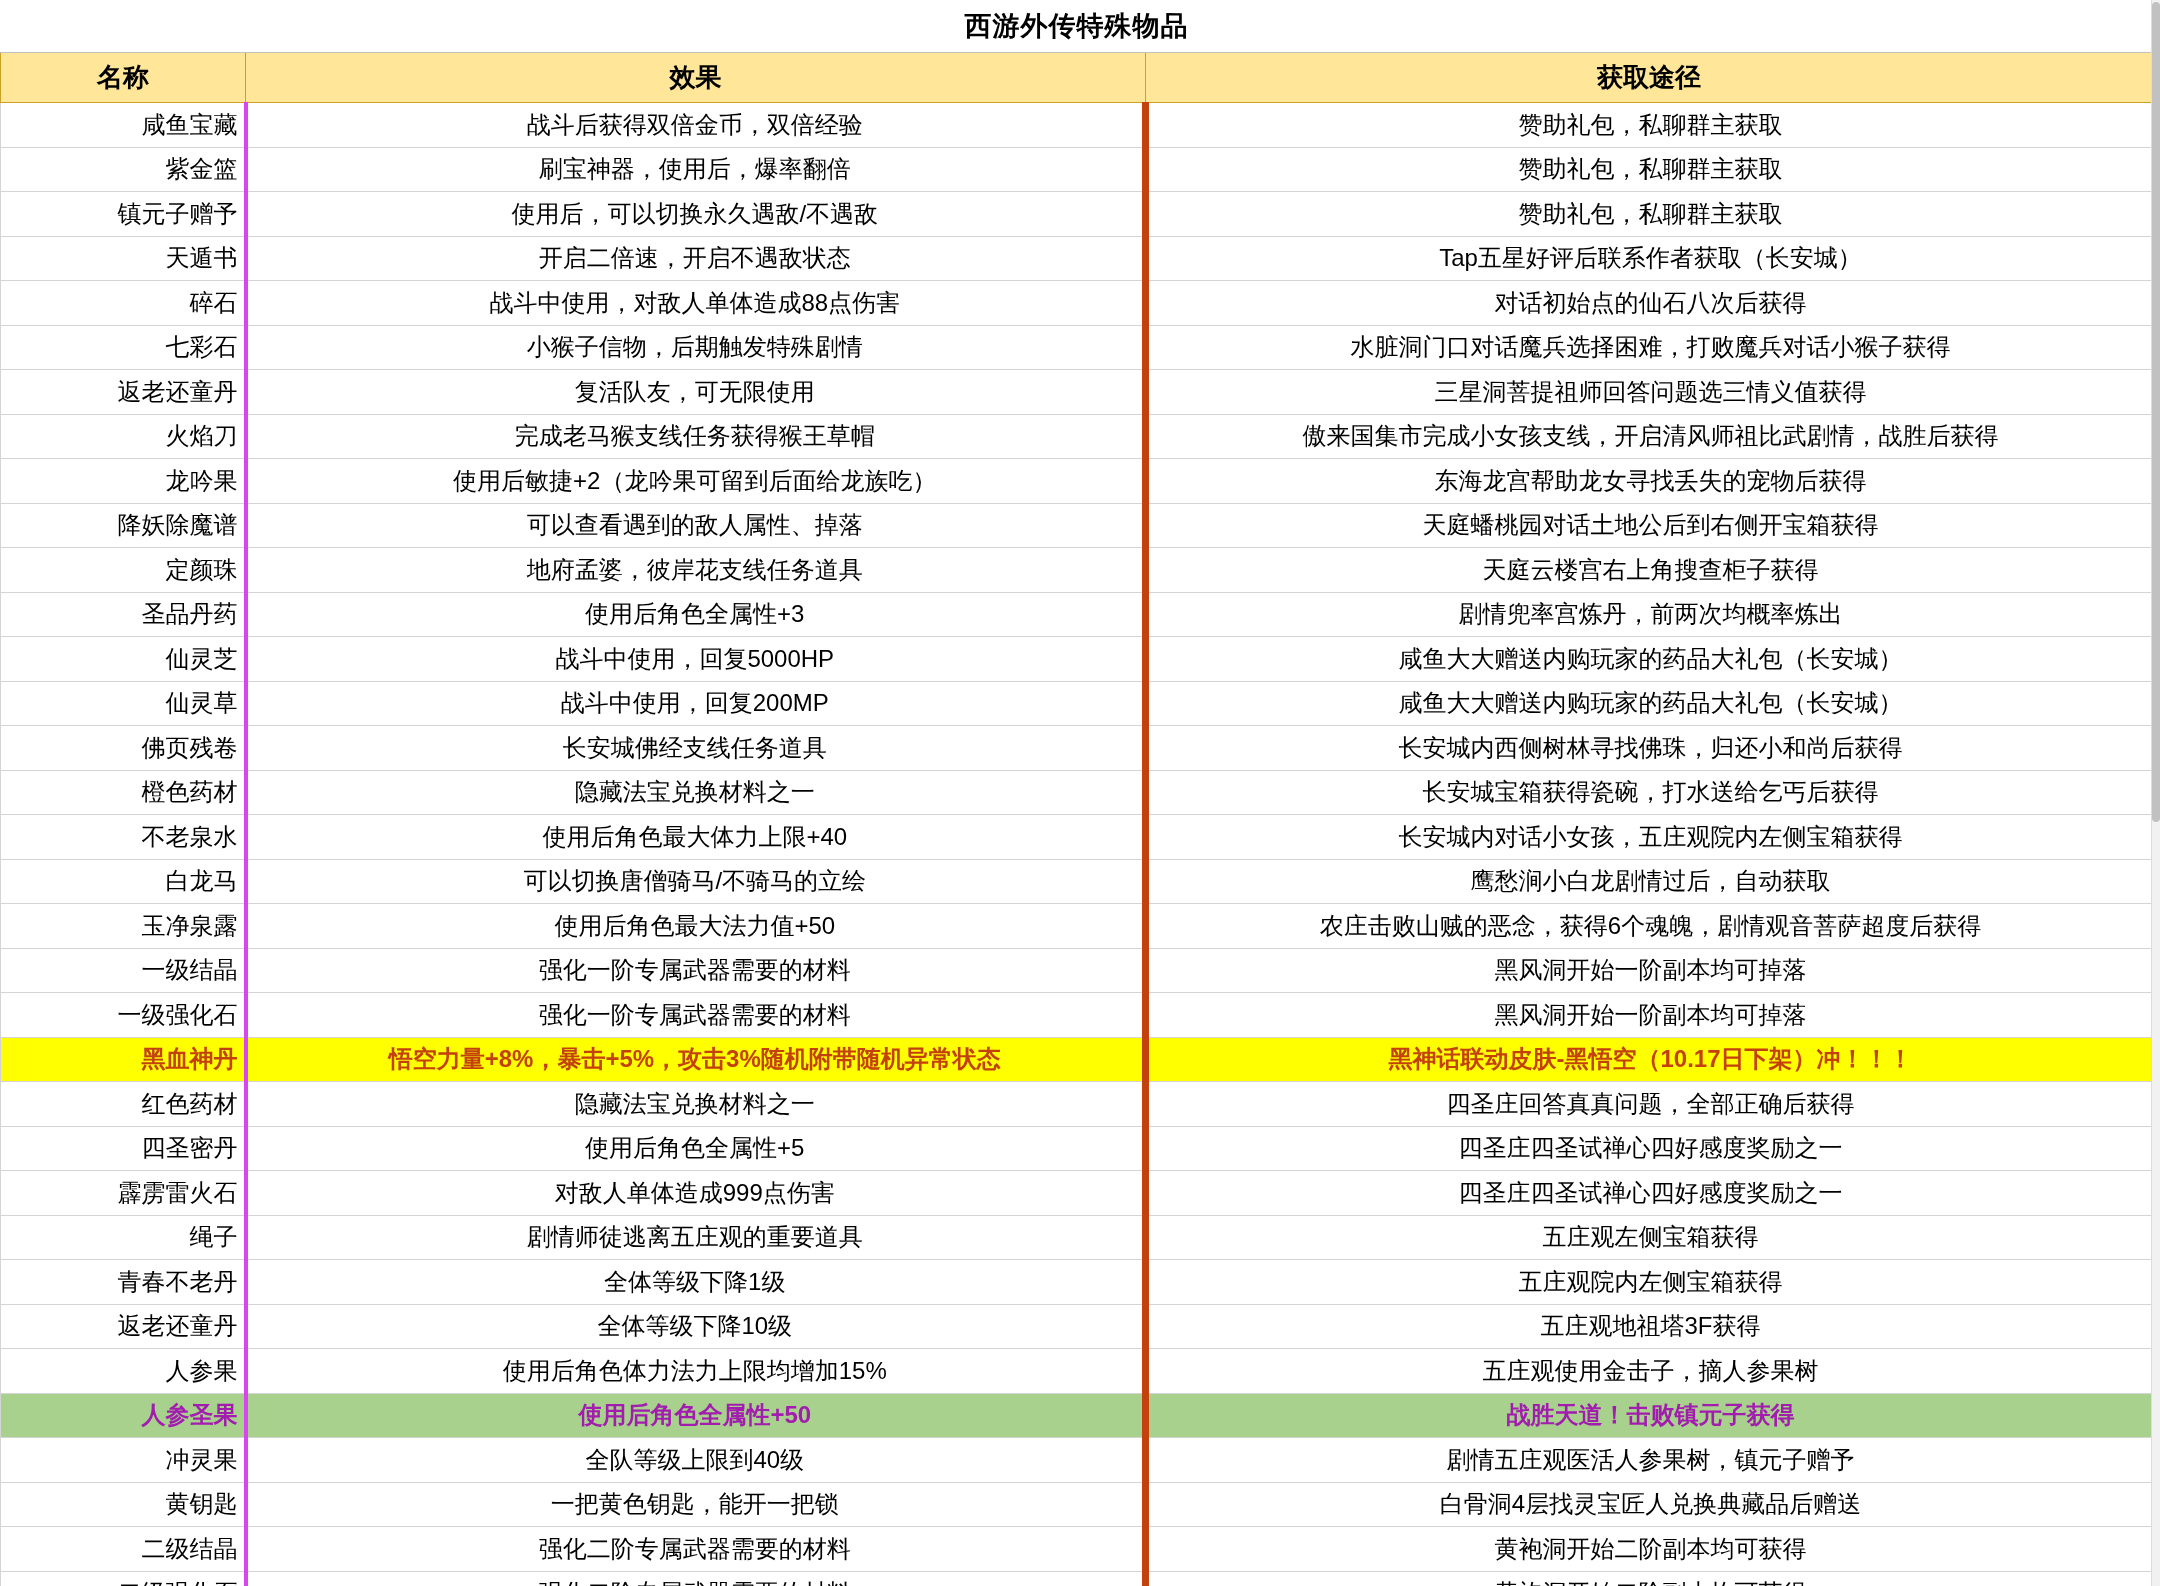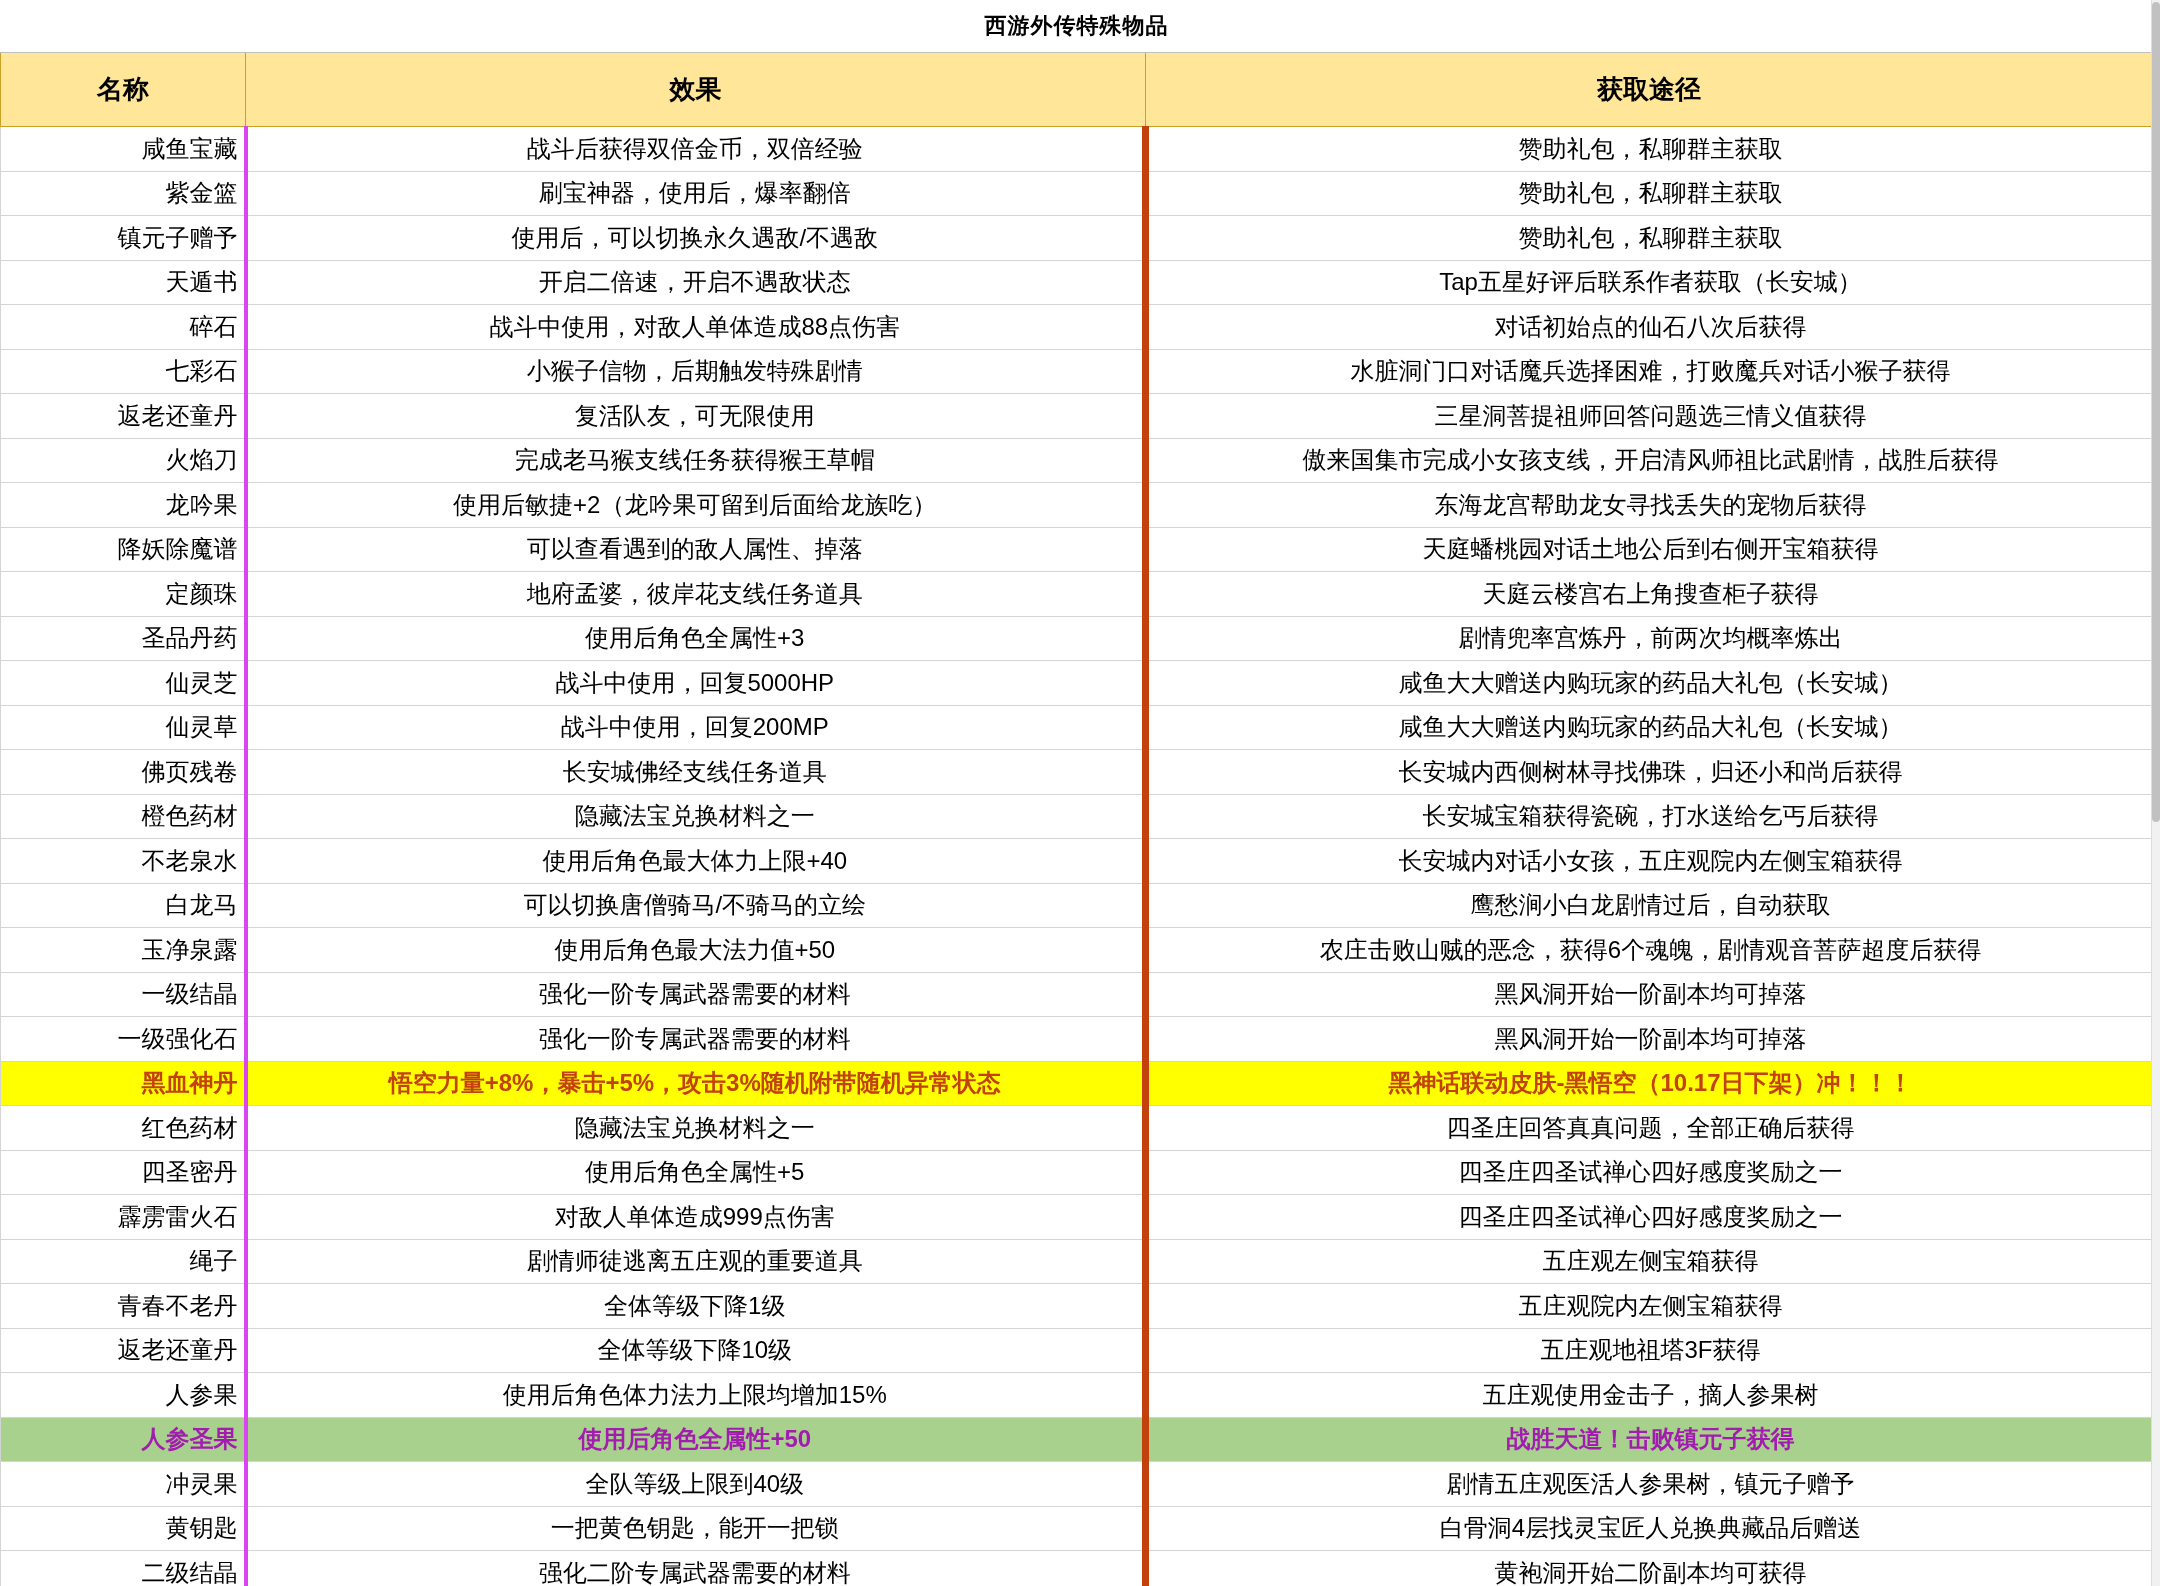--- a/index.html
+++ b/index.html
@@ -26,41 +26,41 @@
     width: 2152px;
     margin: 0;
   }
   table.items col.c-name { width: 245px; }
   table.items col.c-effect { width: 900px; }
   table.items col.c-source { width: 1007px; }
 
   .title-row td {
     background: #ffffff;
     text-align: center;
-    font-size: 22px;
+    font-size: 27px;
     font-weight: bold;
     height: 52px;
     border: 1px solid #b9b9b9;
     border-left: none;
     border-right: none;
     border-top: none;
     padding: 0;
     letter-spacing: 1px;
   }
   .title-cell {
     border-bottom: 1px solid #c0c0c0 !important;
   }
 
   .header-row td {
     background: #ffe699;
     text-align: center;
     font-size: 26px;
     font-weight: bold;
     height: 47px;
-    padding: 13px;
+    padding: 1px;
     border: 1px solid #c9a227;
     border-top: 1px solid #b9b9b9;
   }
 
   tbody tr td {
     height: 43.5px;
     padding: 0 6px;
     font-size: 24px;
     text-align: center;
     border-bottom: 1px solid #d4d4d4;

